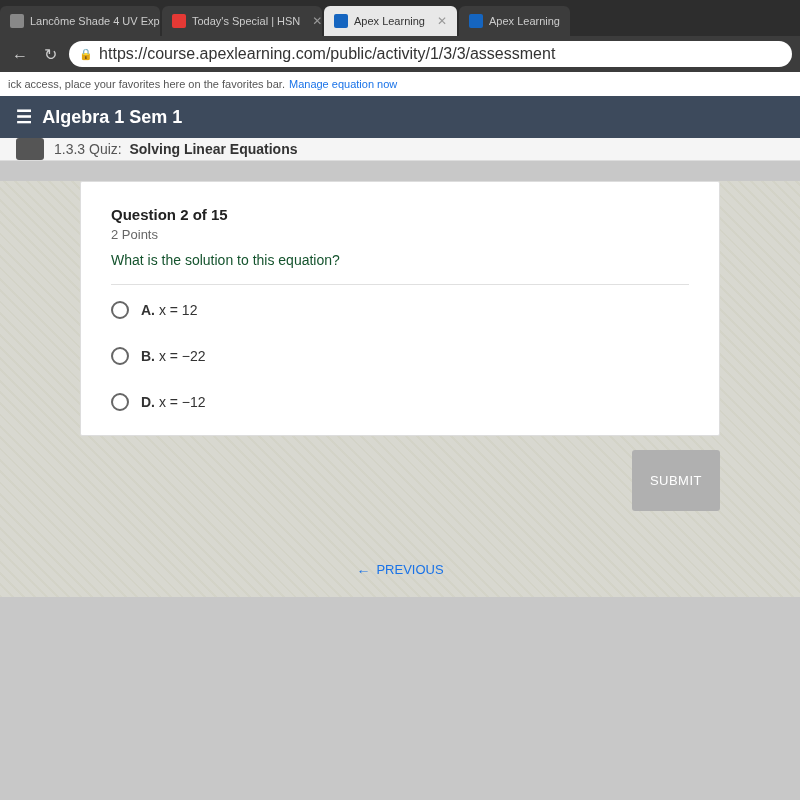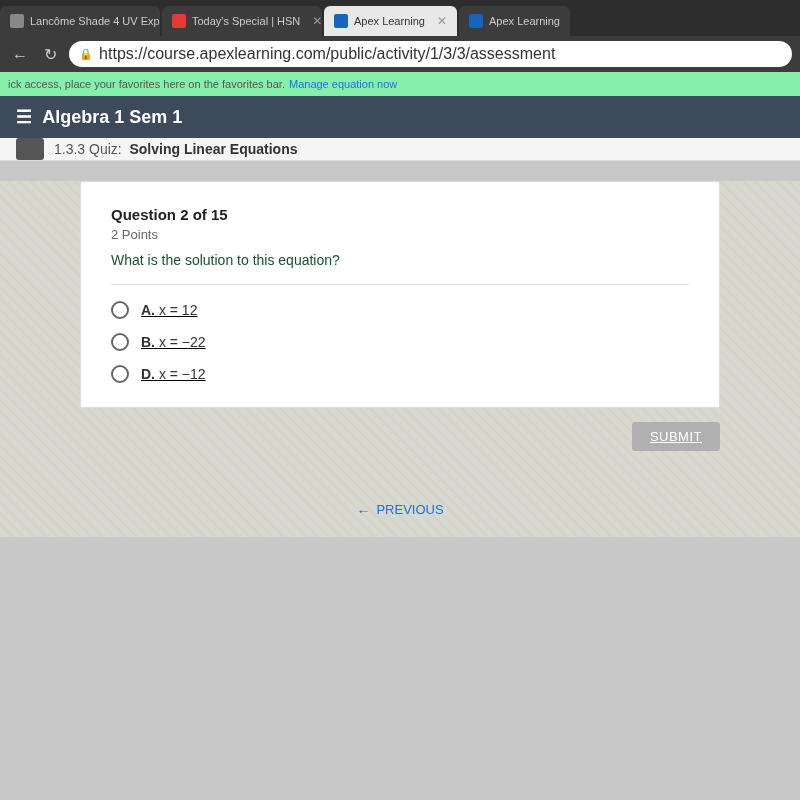--- a/index.html
+++ b/index.html
@@ -96,21 +96,21 @@
       color: #555;
       font-size: 11px;
     }
 
     .address-text {
       font-size: 16px;
       color: #333;
     }
 
     .favorites-bar {
-      background: #86efac;
+      background: #ffffff;
       padding: 3px 8px;
       font-size: 11px;
       color: #555;
       height: 24px;
       display: flex;
       align-items: center;
       gap: 4px;
     }
 
     .favorites-link {
@@ -212,22 +212,21 @@
 
     .divider {
       border: none;
       border-top: 1px solid #e0e0e0;
       margin: 16px 0;
     }
 
     .answer-options {
       display: flex;
       flex-direction: column;
-      gap: 14px;
-      text-decoration: underline;
+      gap: 28px;
     }
 
     .answer-option {
       display: flex;
       align-items: center;
       gap: 12px;
       cursor: pointer;
       font-size: 14px;
       color: #333;
     }
@@ -254,26 +253,25 @@
       justify-content: flex-end;
       width: 90%;
       max-width: 640px;
       margin: 14px auto 0;
     }
 
     .submit-btn {
       background: #b0b0b0;
       color: white;
       border: none;
-      padding: 7px 18px;
+      padding: 23px 18px;
       font-size: 13px;
       border-radius: 3px;
       cursor: pointer;
       letter-spacing: 0.5px;
-      text-decoration: underline;
     }
 
     
     .nav-footer {
       display: flex;
       justify-content: center;
       padding: 20px 0;
       margin-top: 30px;
     }
 

